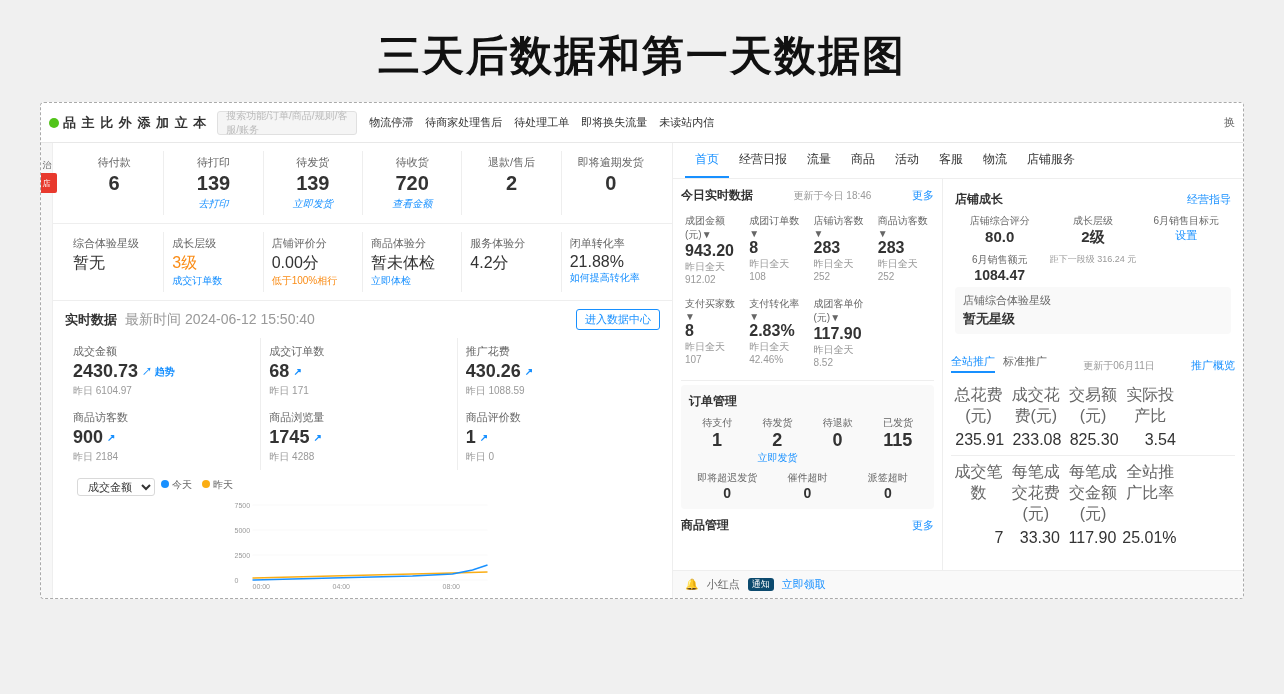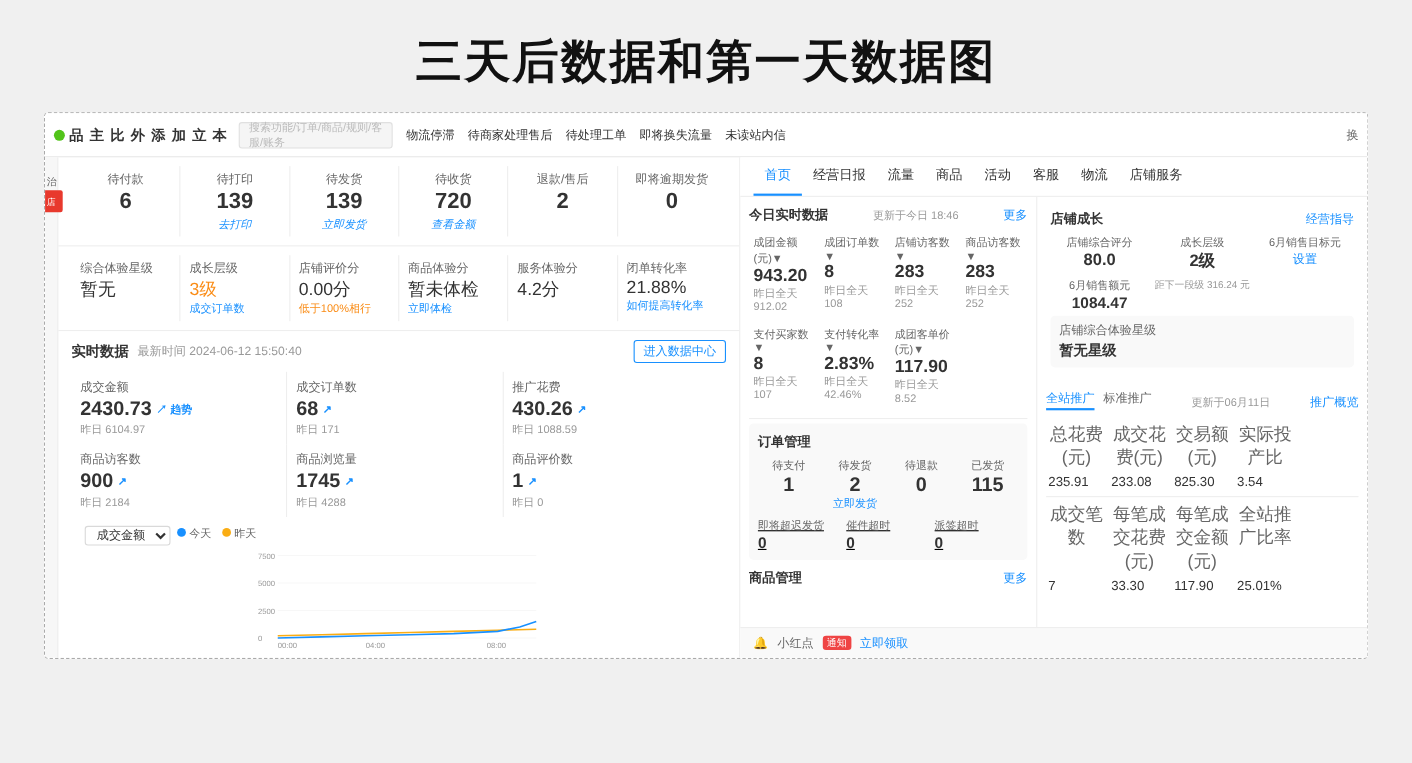--- a/index.html
+++ b/index.html
@@ -188,21 +188,21 @@
       align-items: center;
       gap: 8px;
       margin-bottom: 8px;
     }
     .realtime-title {
       font-size: 13px;
       font-weight: 600;
       color: #333;
     }
     .realtime-time {
-      font-size: 11px;
+      font-size: 14px;
       color: #999;
       text-align: center;
     }
     .btn-enter {
       background: #fff;
       border: 1px solid #1890ff;
       color: #1890ff;
       font-size: 11px;
       padding: 2px 8px;
       border-radius: 3px;
@@ -396,21 +396,21 @@
       color: #1890ff;
       cursor: pointer;
     }
     .order-grid2 {
       display: grid;
       grid-template-columns: 1fr 1fr 1fr;
       gap: 4px;
       margin-top: 6px;
     }
     .order-item2 {
-      text-decoration: underline;
+      text-align: center;
     }
     
     .shop-section {
       padding: 4px;
       margin-bottom: 8px;
     }
     .shop-metrics {
       display: grid;
       grid-template-columns: 1fr 1fr 1fr;
       gap: 4px;
@@ -478,38 +478,38 @@
       grid-template-columns: 1fr 1fr 1fr 1fr 1fr;
       gap: 2px;
     }
     .promo-col-header {
       font-size: 16px;
       color: #666;
       text-align: center;
       padding: 2px;
     }
     .promo-val {
-      font-size: 12px;
-      color: #333;
-      text-align: left;
+      font-size: 16px;
+      color: #333;
+      text-align: right;
       padding: 2px;
     }
     
     .bottom-bar {
       background: #f9f9f9;
       border-top: 1px solid #eee;
       padding: 6px 12px;
       display: flex;
       align-items: center;
       gap: 8px;
       font-size: 11px;
       color: #666;
     }
     .bottom-bar-badge {
-      background: #ef4444;
+      background: #0c4a6e;
       color: #fff;
       font-size: 9px;
       padding: 0 4px;
       border-radius: 3px;
     }
     
     .divider {
       height: 1px;
       background: #eee;
       margin: 4px 0;

